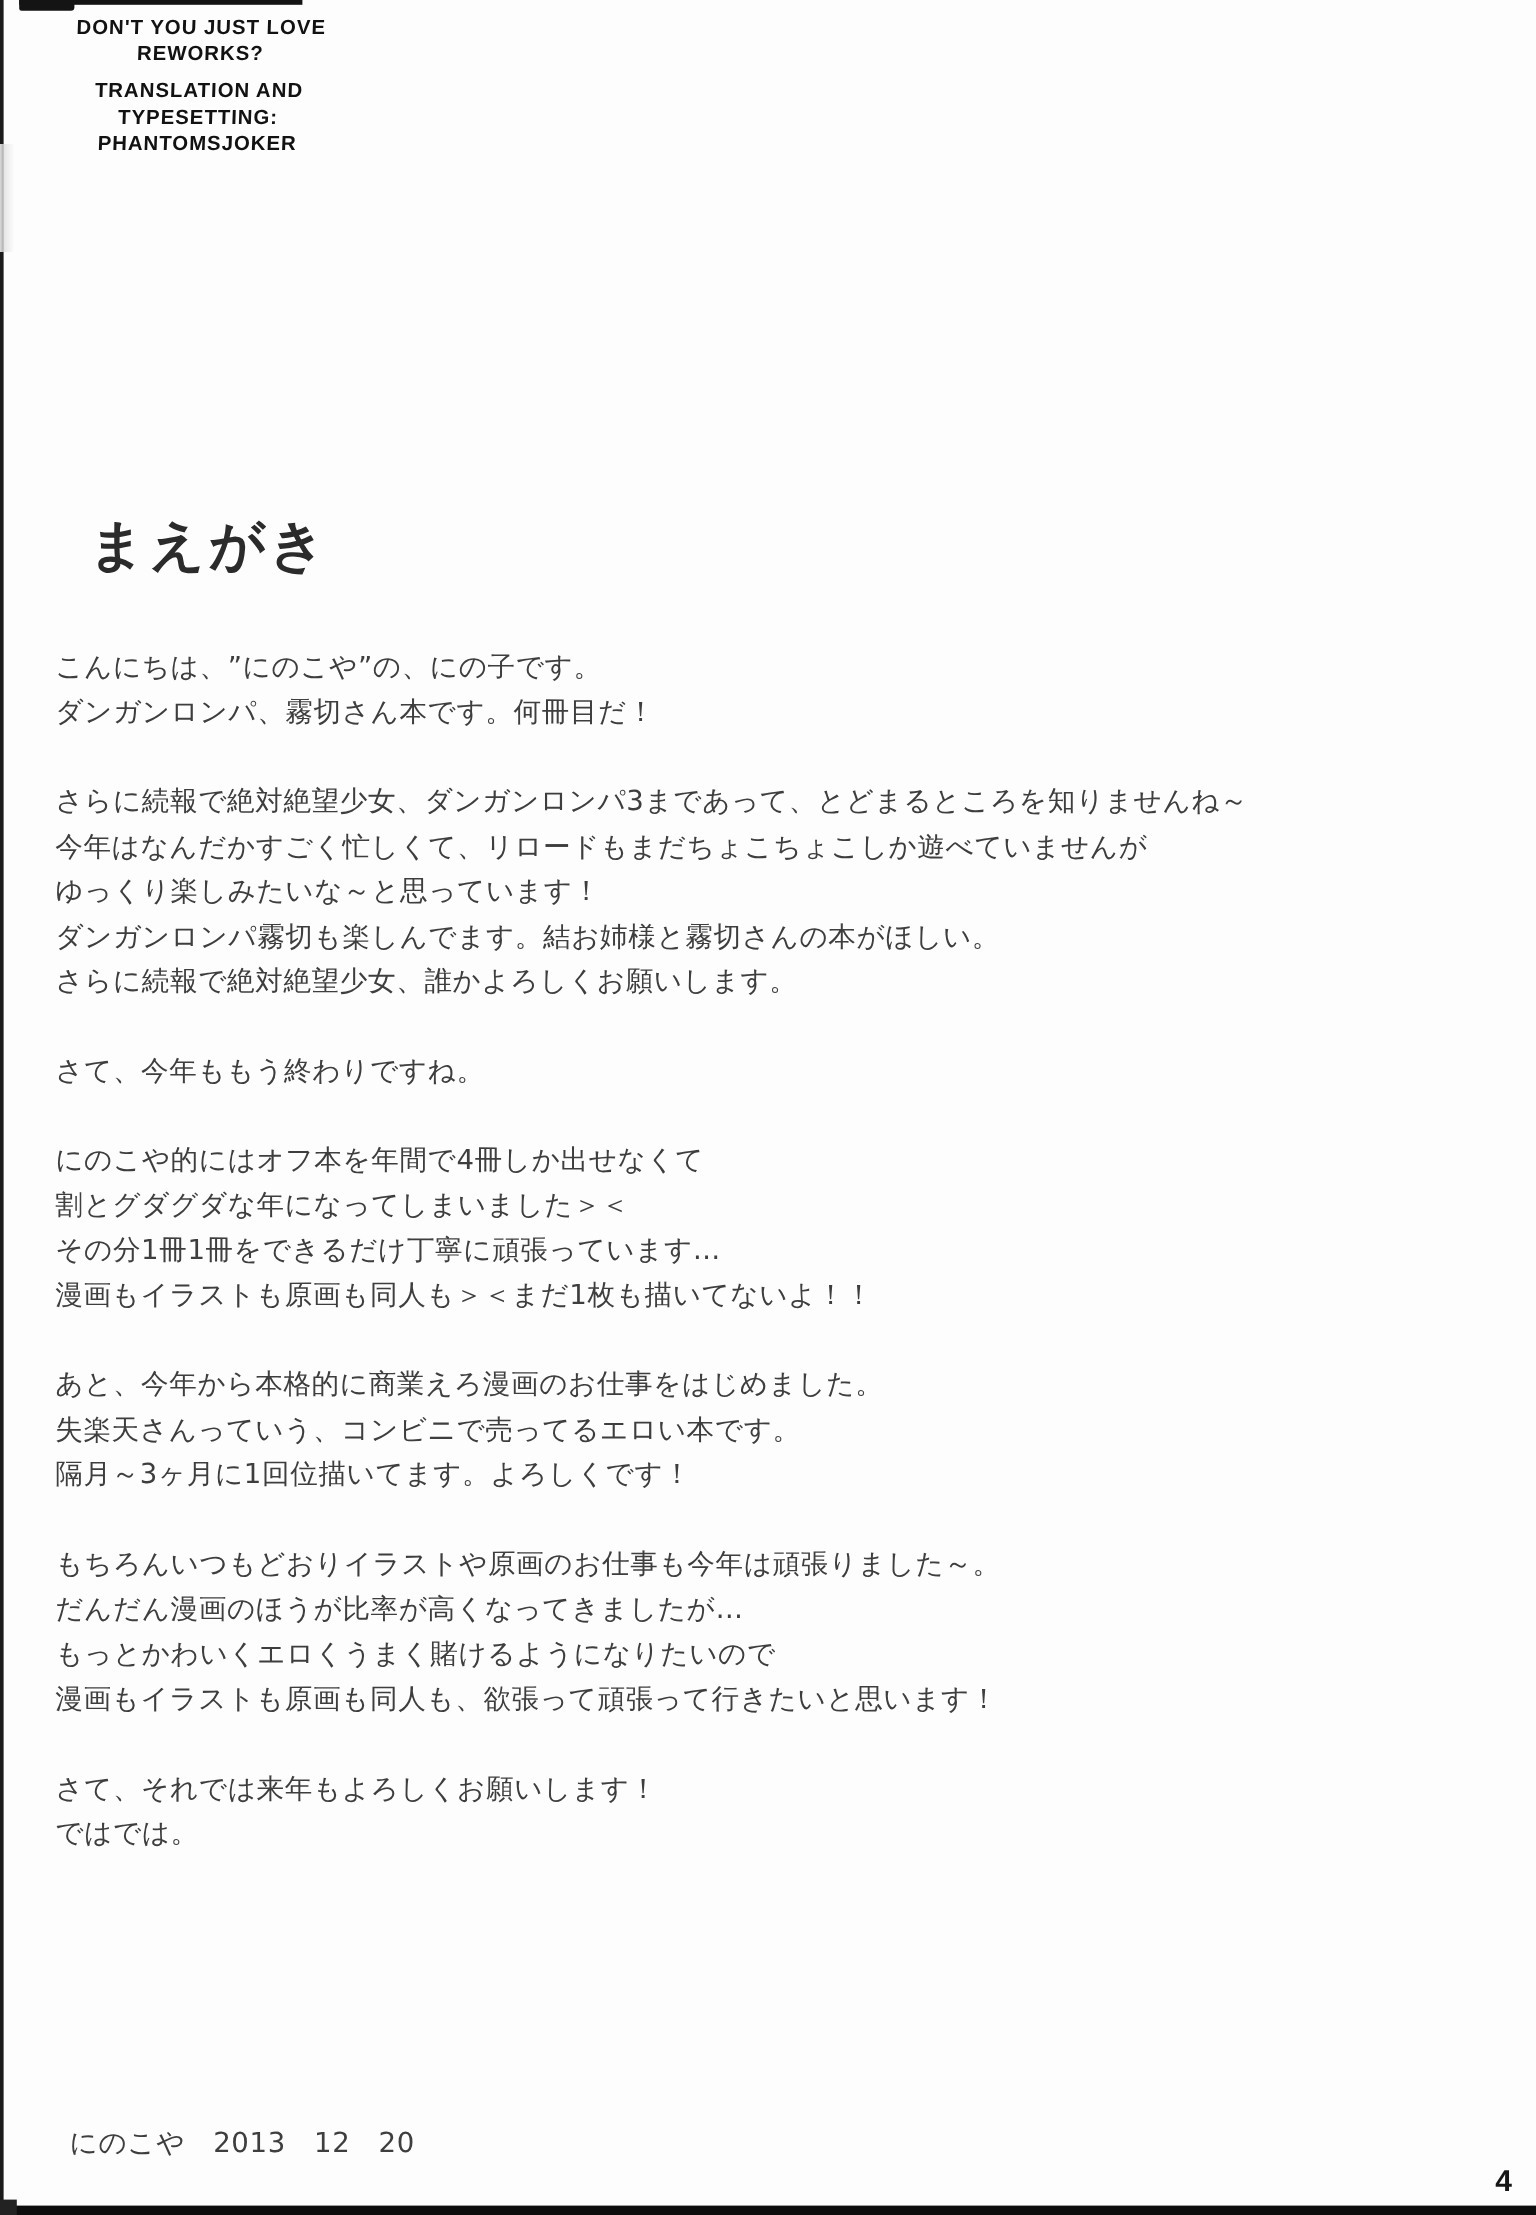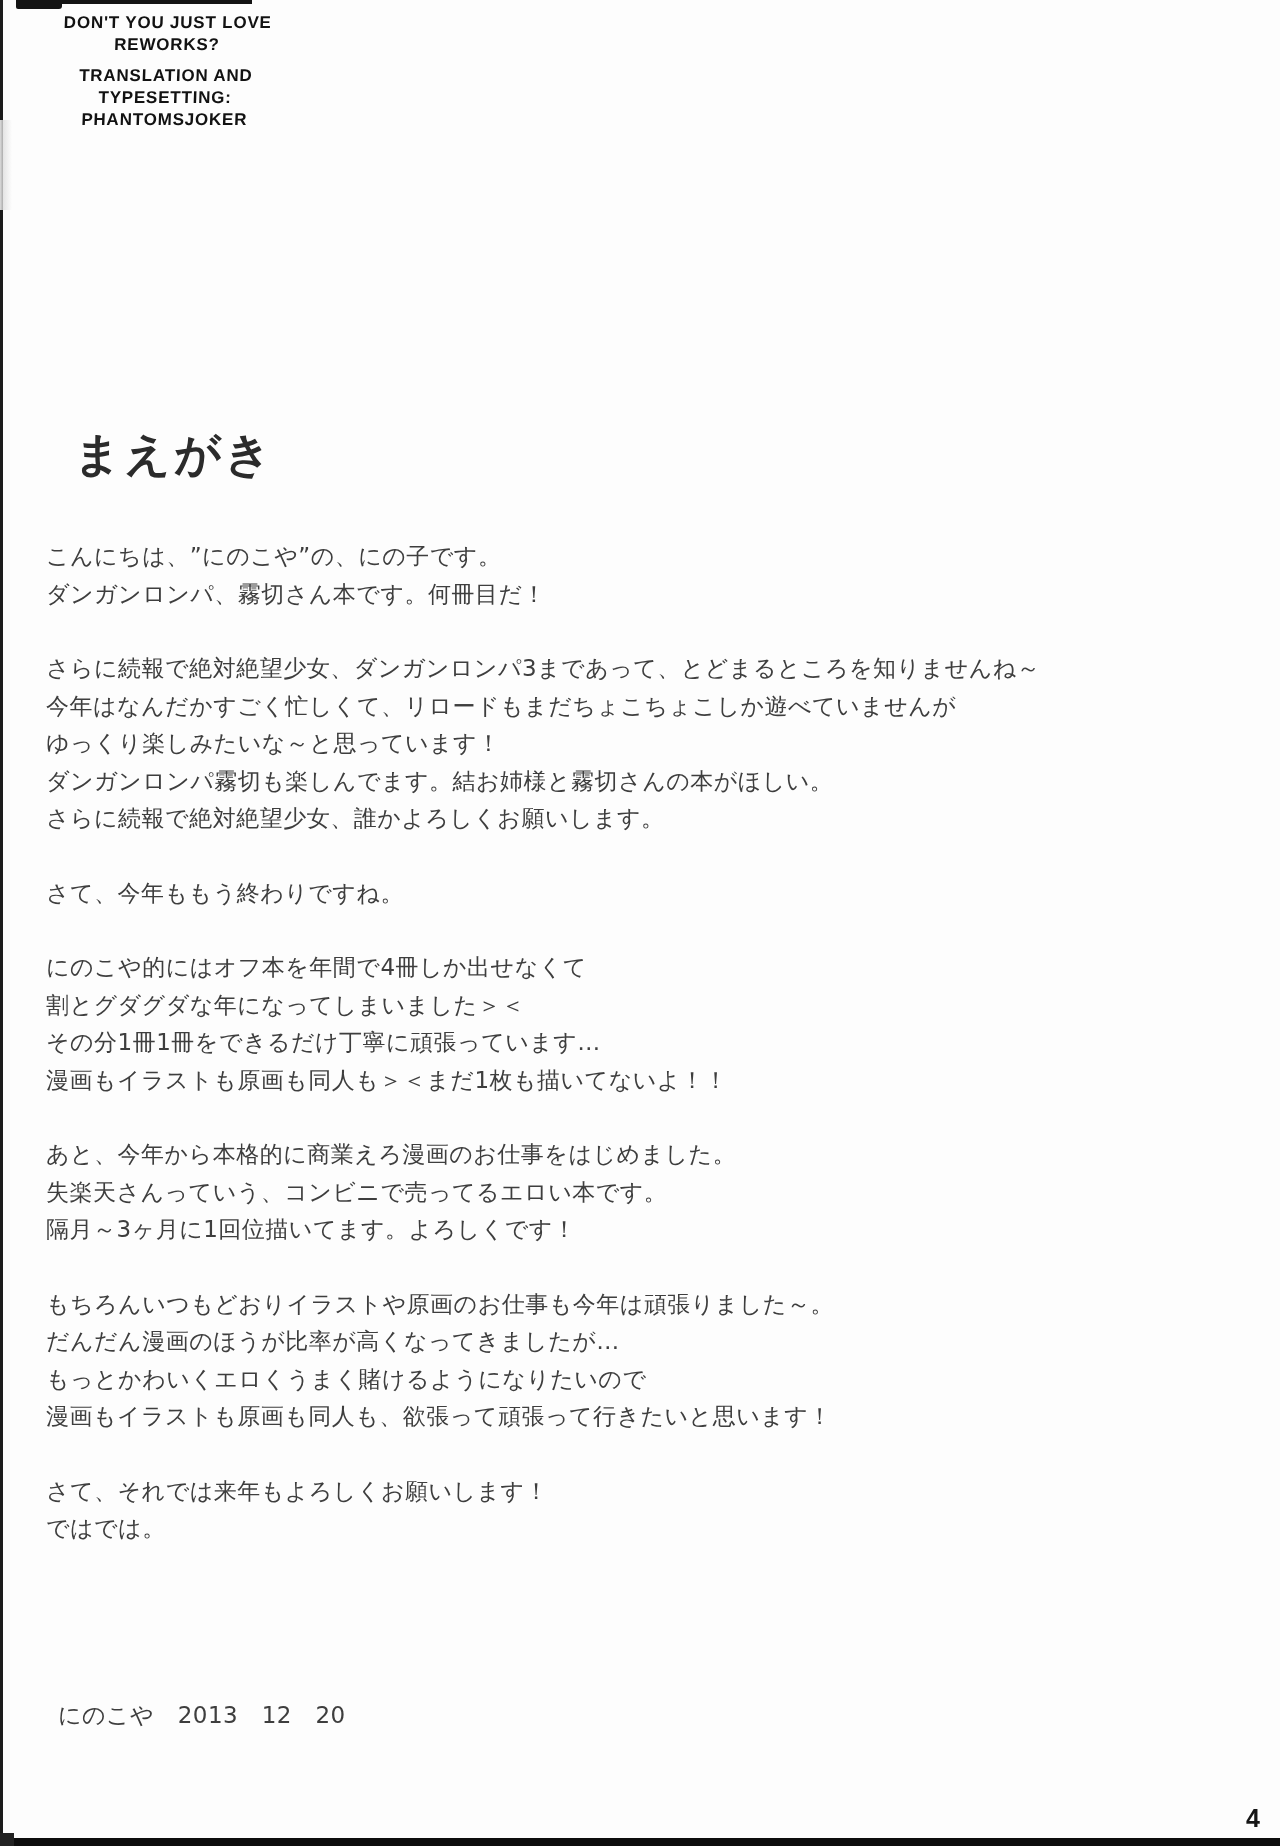--- a/index.html
+++ b/index.html
@@ -64,21 +64,21 @@
     font-size:23px;
     color:#3e3e3e;
   }
   .para{margin:0 0 37px 0;}
   .line{
     line-height:37.5px;
     white-space:nowrap;
     letter-spacing:0.5px;
   }
   .signature{
-    position:absolute;left:58px;top:1700px;
+    position:absolute;left:58px;top:1770px;
     font-size:23px;
     color:#3e3e3e;
     letter-spacing:0.5px;
   }
   .page-number{
     position:absolute;right:20px;top:1804px;
     font-size:25px;
     font-weight:bold;
     color:#161616;
     font-family:"Liberation Sans", sans-serif;

